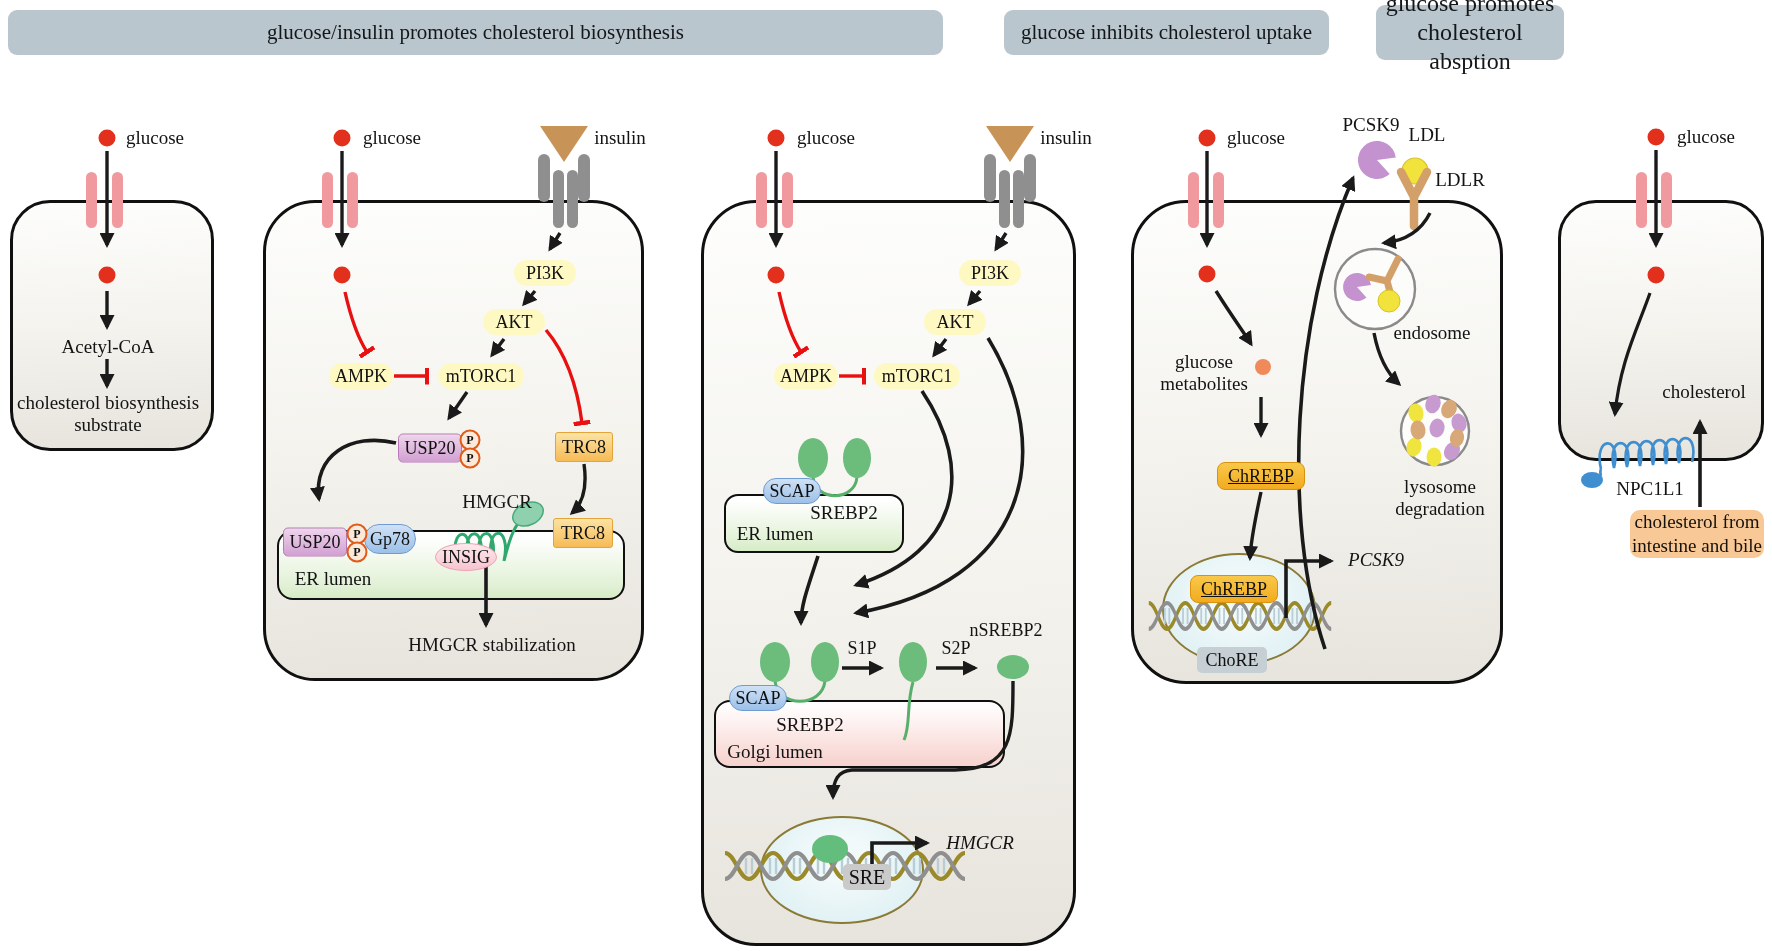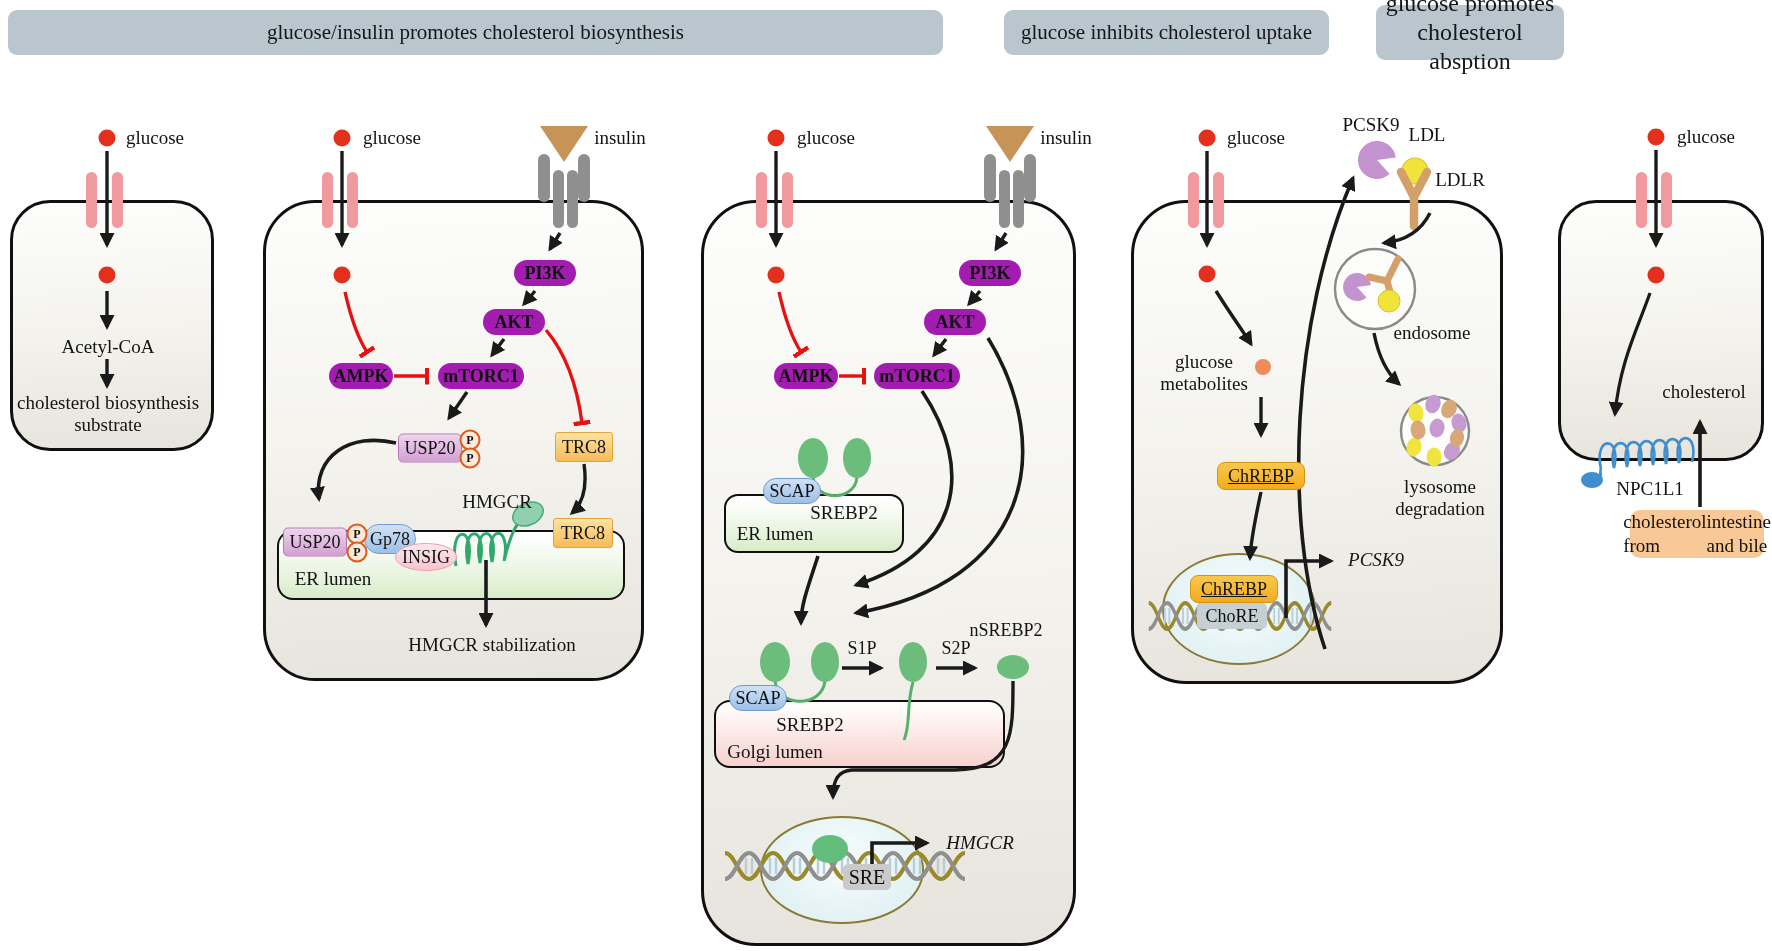--- a/index.html
+++ b/index.html
@@ -8,36 +8,36 @@
   .hdr{position:absolute;background:#bac6cd;border-radius:9px;display:flex;align-items:center;
        justify-content:center;text-align:center;font:21px/1.22 "Liberation Serif",serif;color:#14171a;z-index:1;}
   .cell{position:absolute;border:3.2px solid #101010;z-index:1;
         background:linear-gradient(178deg,#fdfdfc 0%,#f4f3ee 50%,#e7e4dd 100%);}
   .erbox{position:absolute;border:2.6px solid #101010;border-radius:16px;z-index:2;
         background:linear-gradient(180deg,#ffffff 8%,#e2f1d6 80%,#d5ecc6 100%);}
   .golgibox{position:absolute;border:2.6px solid #101010;border-radius:16px;z-index:2;
         background:linear-gradient(180deg,#fffdfd 8%,#f8d8d4 85%,#f6d3cf 100%);}
   .nuc{position:absolute;border:2.6px solid #8a7a35;border-radius:50%;z-index:2;
         background:radial-gradient(ellipse at 50% 40%,#f1f9fa 25%,#d8edf1 100%);}
-  .obox{position:absolute;background:#f8c897;border-radius:10px;z-index:4;display:flex;flex-direction:row;
+  .obox{position:absolute;background:#f8c897;border-radius:10px;z-index:4;display:flex;flex-direction:column;
         align-items:center;justify-content:center;font:19px/1.25 "Liberation Serif",serif;color:#15110b;}
   .ov{position:absolute;left:0;top:0;z-index:3;}
   .lb{position:absolute;transform:translate(-50%,-50%);font:19px "Liberation Serif",serif;color:#131313;
       white-space:nowrap;z-index:4;}
   .sm{font-size:18px;text-align:center;}
   .it{font-style:italic;}
   .pill{position:absolute;transform:translate(-50%,-50%);display:flex;align-items:center;justify-content:center;
       font:18px "Liberation Serif",serif;color:#101010;white-space:nowrap;z-index:4;box-sizing:border-box;}
-  .gray{background:#a21caf;border-radius:14px;font-weight:bold;}
+  .gray{background:#fef9c3;border-radius:14px;}
   .purple{background:linear-gradient(180deg,#eed5ec,#d1a0d2);border:1.6px solid #b678b6;border-radius:5px;}
   .blue{background:linear-gradient(180deg,#cfe1f5,#9cc0e8);border:1.6px solid #6f9bd0;border-radius:15px;}
   .orangep{background:linear-gradient(180deg,#fce3a4,#f6bb55);border:1.6px solid #e3a43a;border-radius:3px;font-family:Liberation Serif, serif;}
-  .pinkell{background:linear-gradient(180deg,#fdeaee,#f7c3cf);border:1.6px solid #eea4b4;border-radius:50%;}
+  .pinkell{background:linear-gradient(180deg,#fdeaee,#f7c3cf);border:1.6px solid #eea4b4;border-radius:50%;margin-left:40px;}
   .gold{background:linear-gradient(180deg,#f9c84a,#f2ab1f);border:1.8px solid #d9920e;border-radius:8px;text-decoration:underline;}
-  .chorebx{background:#c6cfd3;border-radius:5px;}
+  .chorebx{background:#c6cfd3;border-radius:5px;margin-top:44px;}
   .srebx{background:#cacaca;border-radius:5px;font-size:20px;margin-left:37px;}
   .pcirc{position:absolute;transform:translate(-50%,-50%);width:17px;height:17px;border-radius:50%;
       background:#fbe9d9;border:2.6px solid #e05a18;display:flex;align-items:center;justify-content:center;
       font:bold 12px "Liberation Serif",serif;color:#111;z-index:5;box-sizing:content-box;}
 </style>
 </head>
 <body>
 
 <div id="canvas">
 

